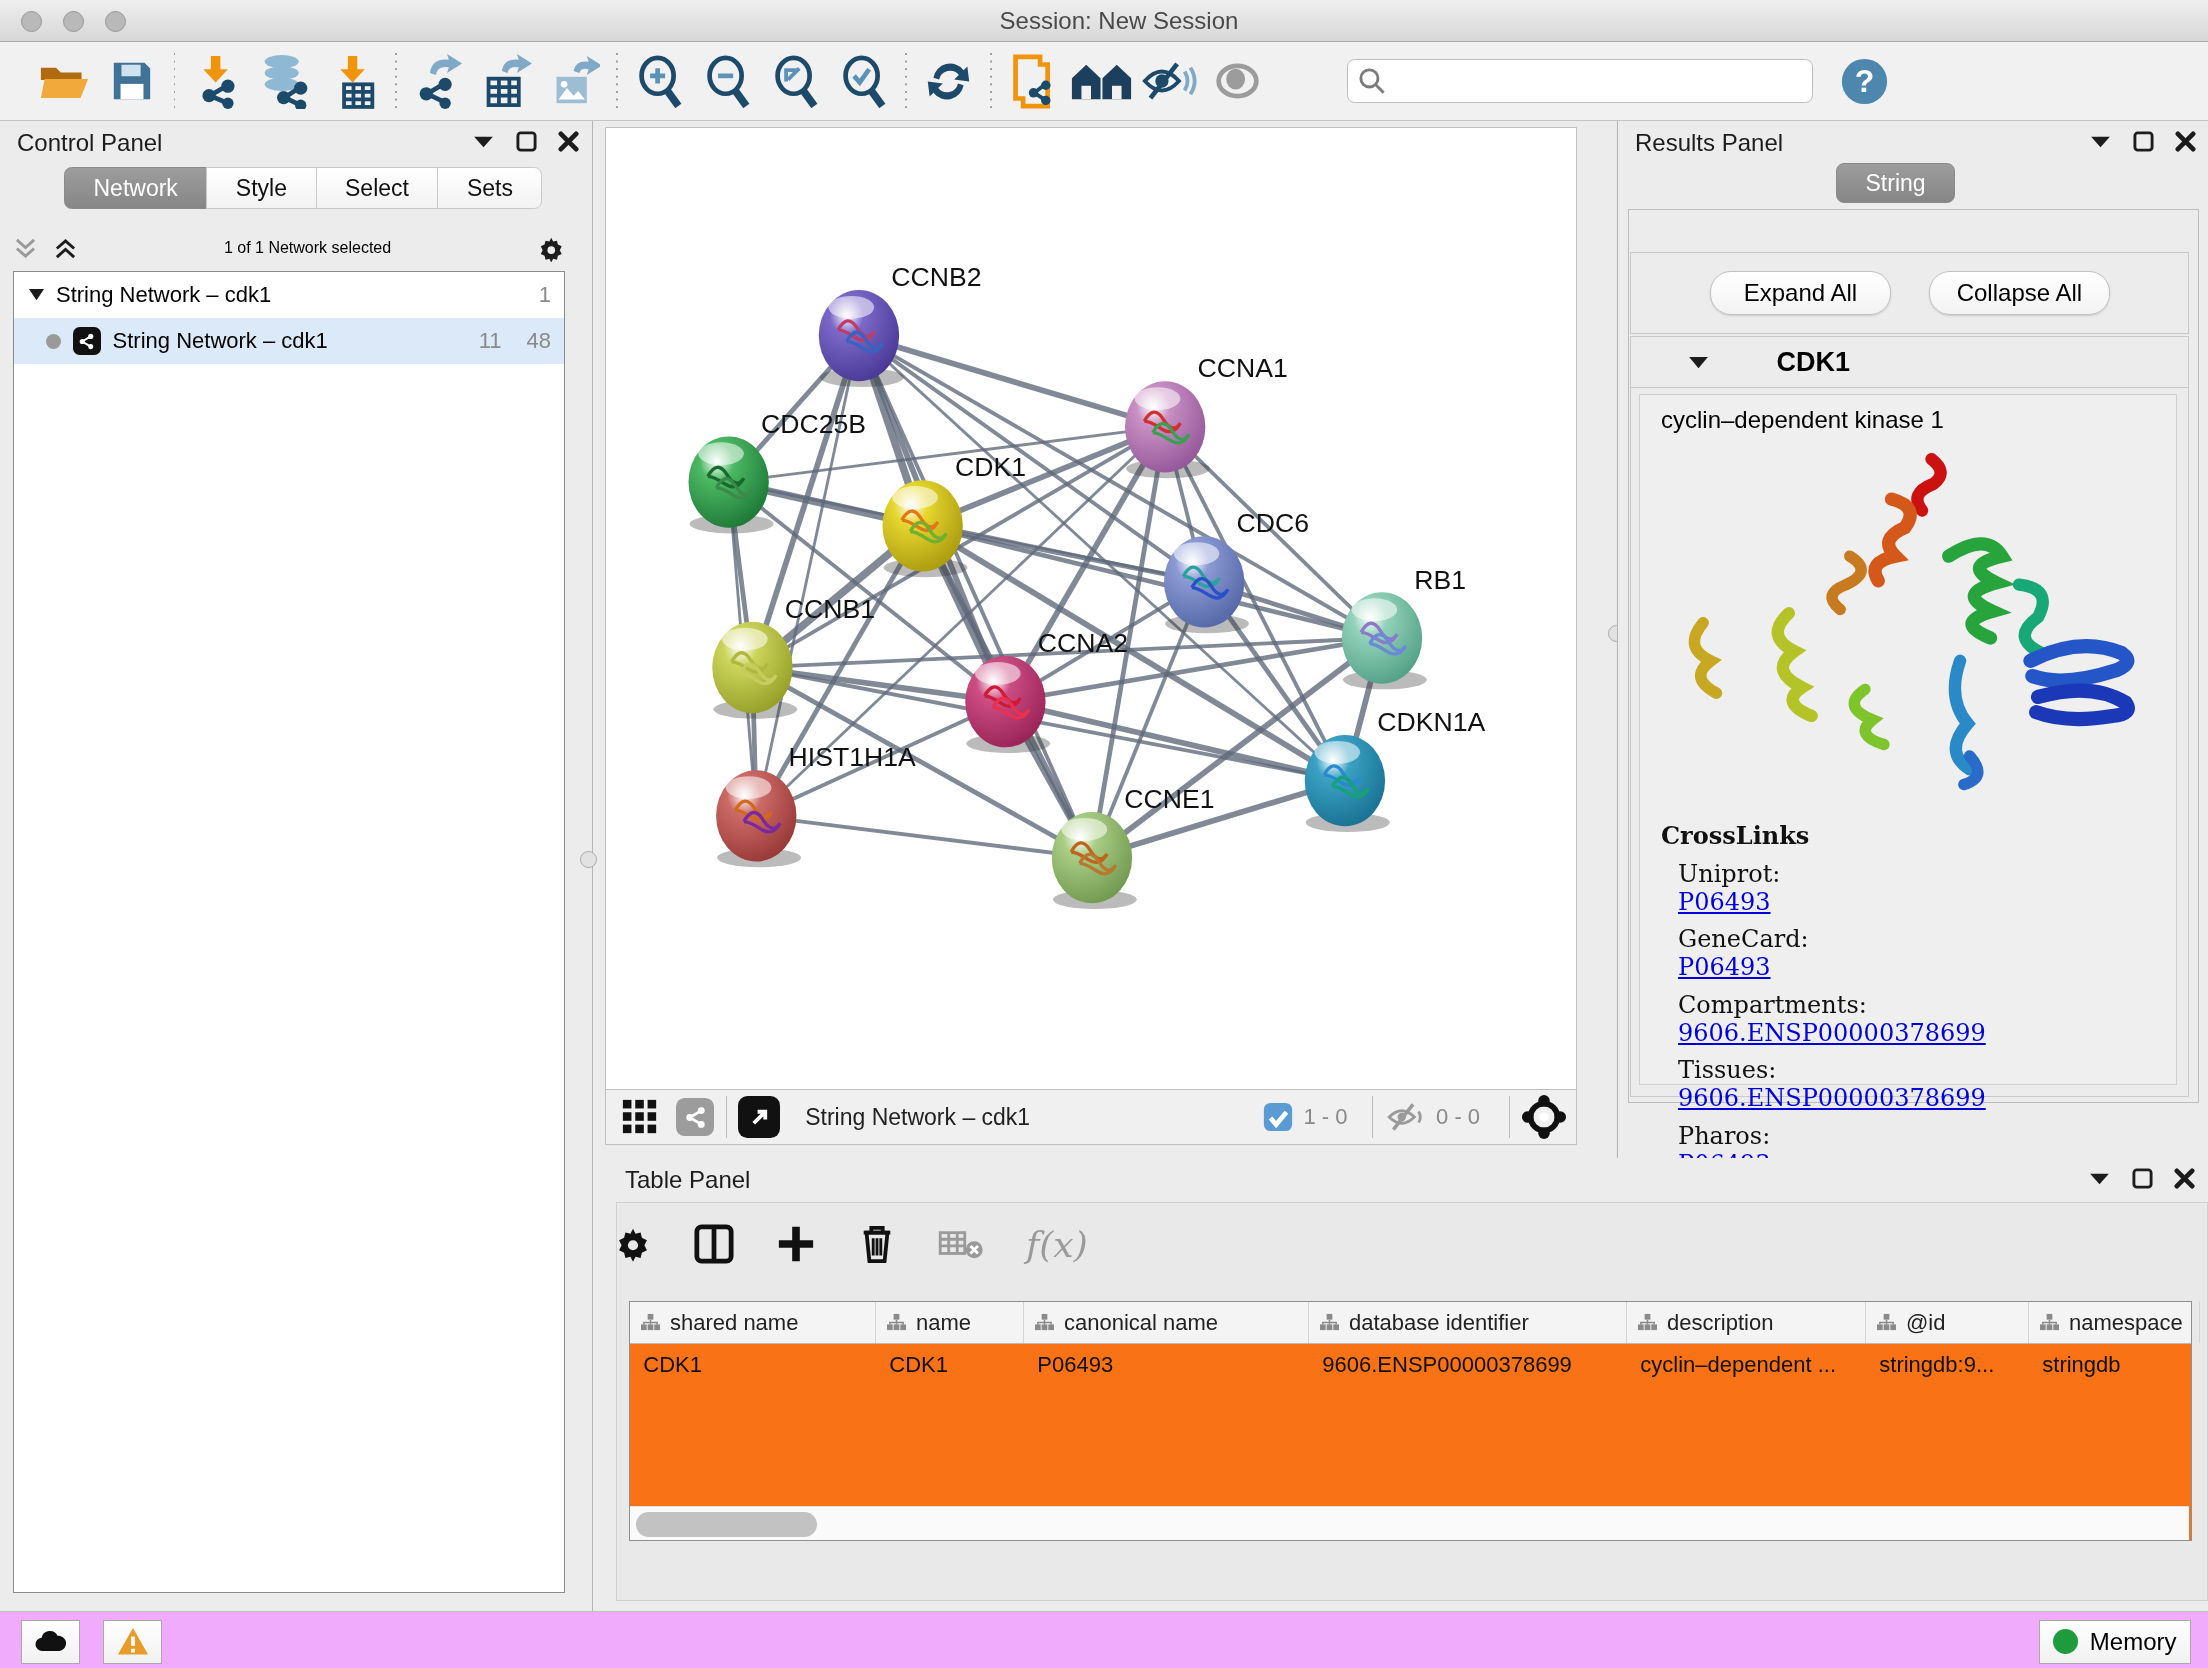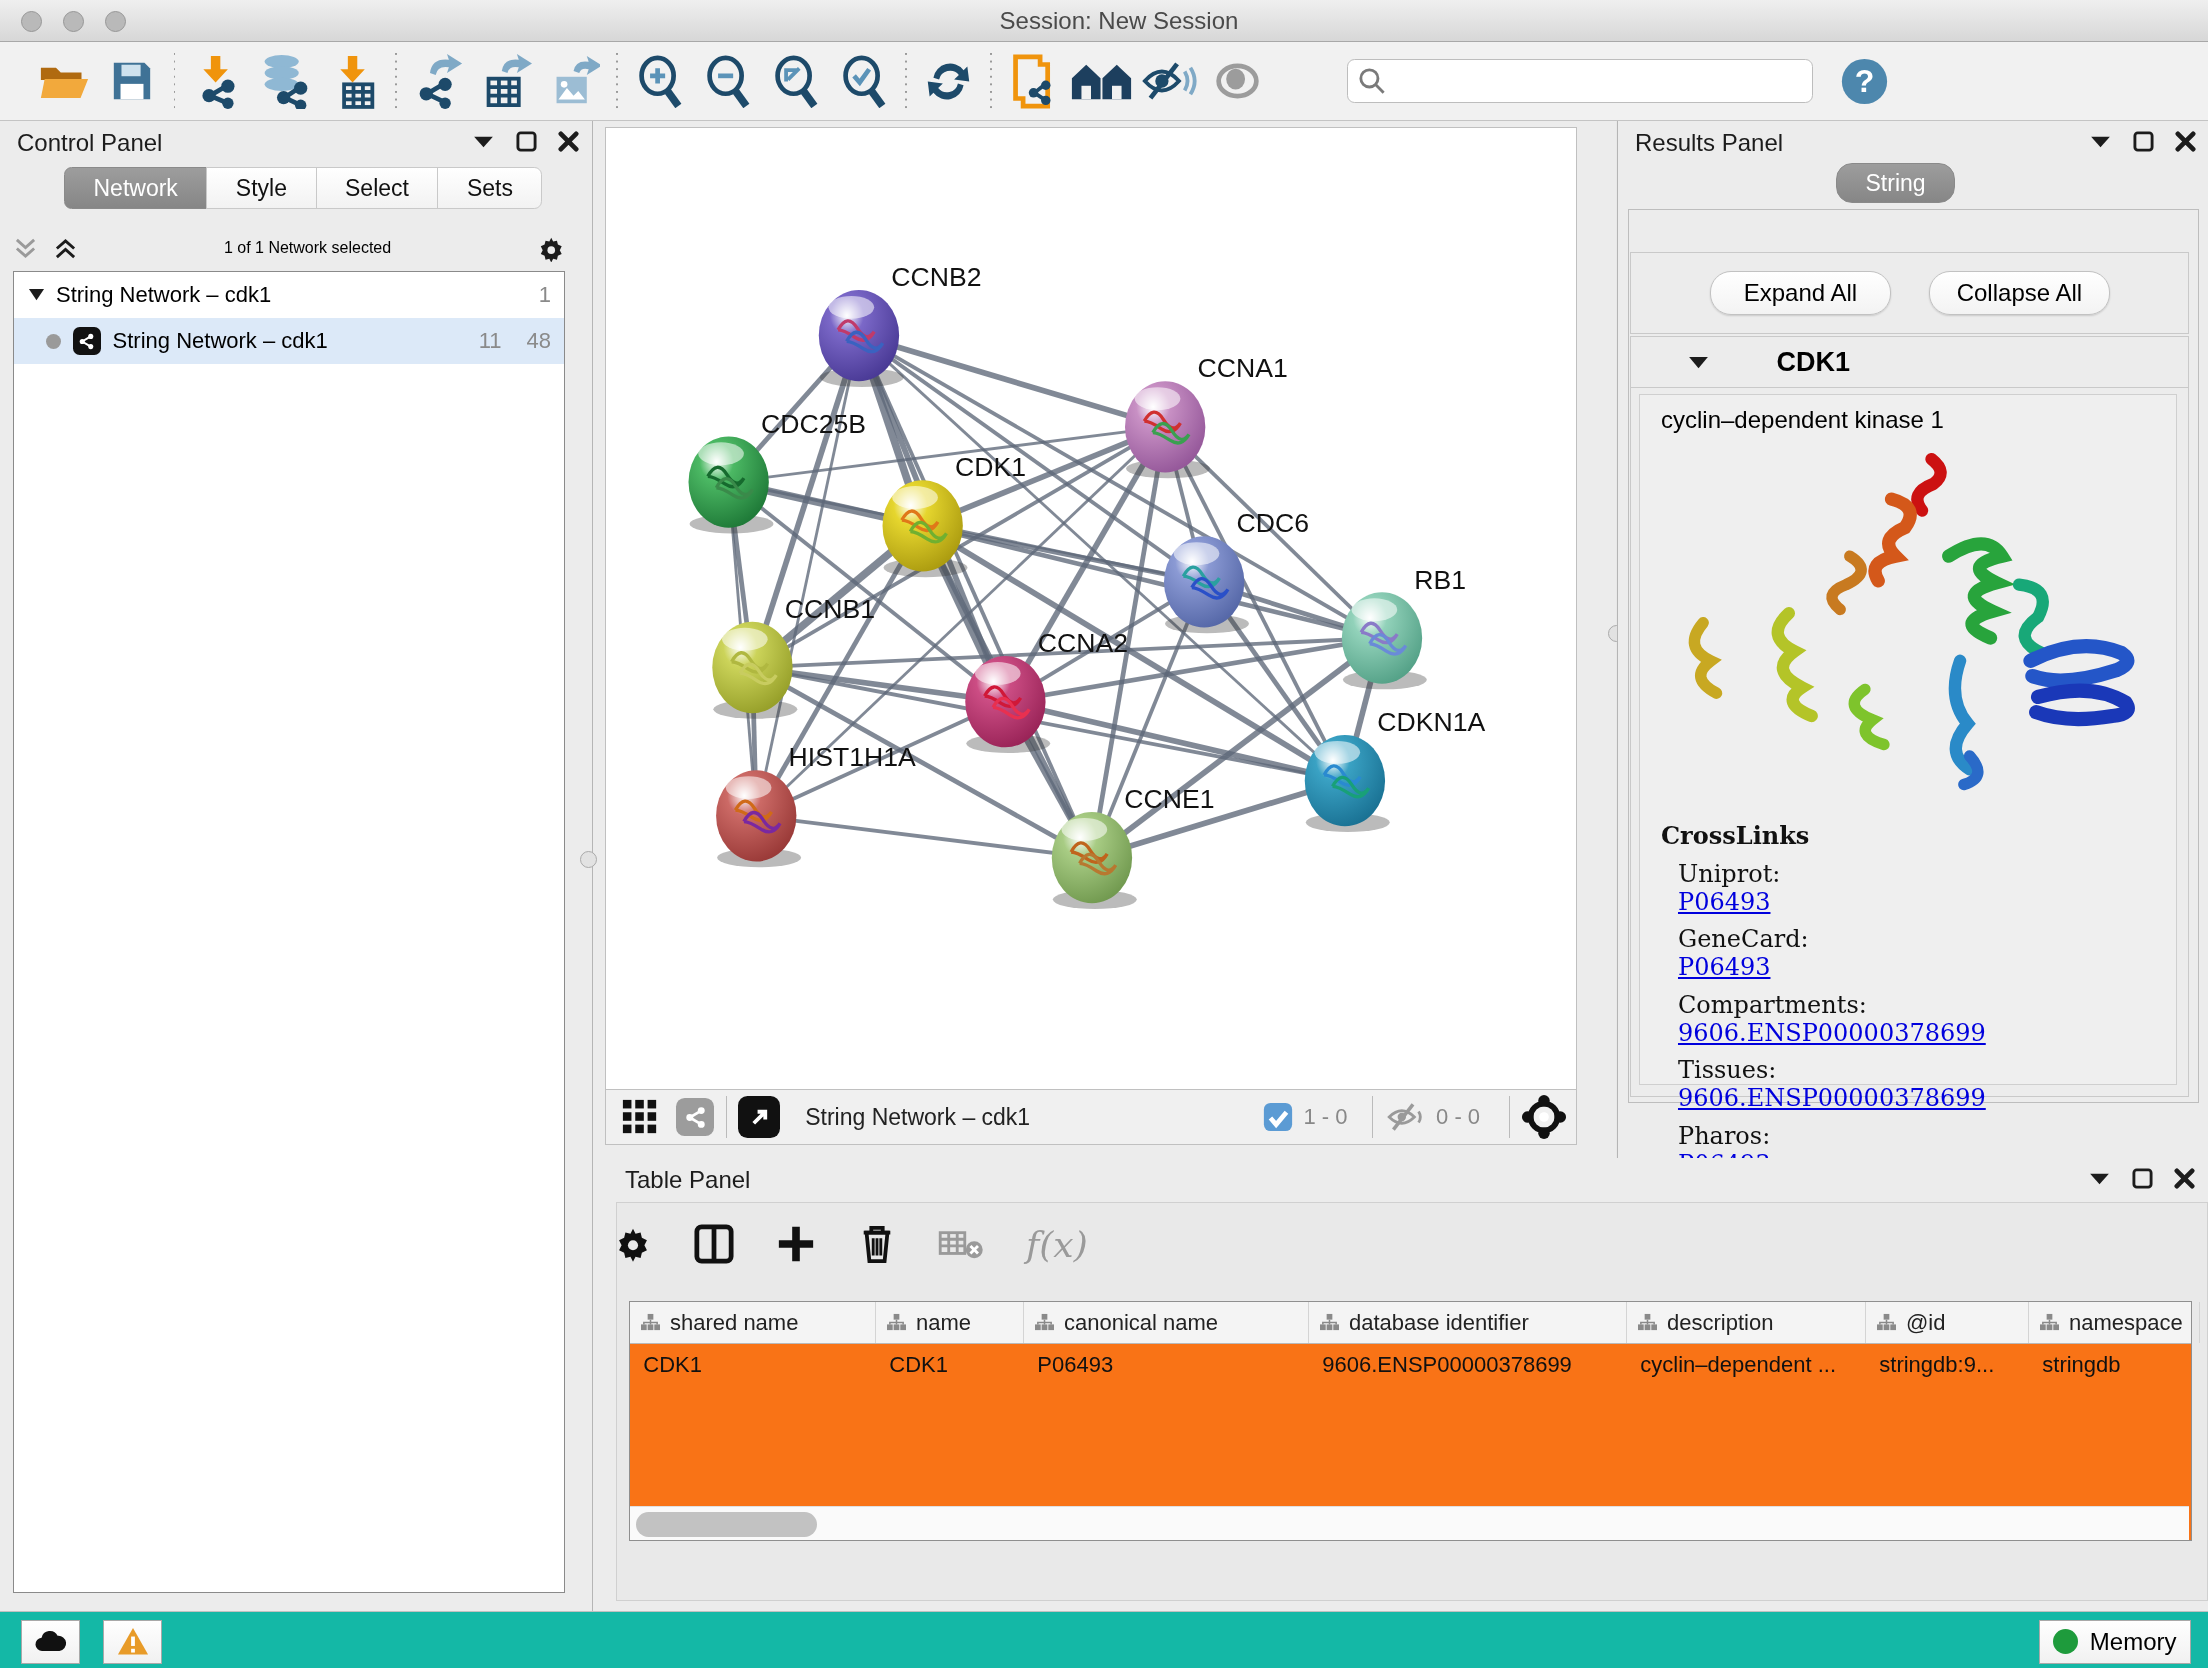--- a/index.html
+++ b/index.html
@@ -88,21 +88,21 @@
   #thead { display:flex; height:42px; background:#f4f4f4; border-bottom:1px solid #b9b9b9; }
   .th { display:flex; align-items:center; gap:9.5px; font-size:22px; color:#222;
      border-right:1px solid #d4d4d4; padding-left:9.5px; overflow:hidden; white-space:nowrap; flex:0 0 auto; }
   #trow { display:flex; height:44px; }
   .td { font-size:22px; color:#111; padding:7.6px 0 0 13.3px; overflow:hidden; white-space:nowrap; flex:0 0 auto; }
   #hscroll { position:absolute; left:0px; bottom:0px; width:1559px; height:34px; background:#fafafa; border-top:1px solid #e0e0e0; }
   #hthumb { position:absolute; left:5.7px; top:4.8px; width:181px; height:25px; border-radius:12.4px; background:#c2c2c2; }
   #ttabs { position:absolute; left:529px; top:394px; }
 
   
-  #statusbar { left:0; top:1611px; width:2208px; height:57px; background:#14b8a6; border-top:1px solid #c0c0c0; }
+  #statusbar { left:0; top:1611px; width:2208px; height:57px; background:#f0abfc; border-top:1px solid #c0c0c0; }
   .sbtn { position:absolute; top:7.6px; height:44px; border:1px solid #a9a9a9; background:linear-gradient(#ffffff,#f1f1f1);
     display:flex; align-items:center; justify-content:center; }
   #memory-btn { right:17px; width:152px; gap:11.4px; font-size:24px; }
   .memdot { width:25px; height:25px; border-radius:50%; background:#1e9b3c; }
 
   .splitter-knob { position:absolute; width:17px; height:17px; border-radius:50%;
     background:#e2e2e2; border:1px solid #aaa; }
   svg { display:block; }
   a { cursor:pointer; }
 </style>
@@ -594,21 +594,21 @@
     <svg width="23" height="15" viewBox="0 0 24 16">
         <path d="M2 3 h20 l-10 11z" fill="#1c1c1c"></path>
       </svg>
     <svg width="21" height="21" viewBox="0 0 22 22">
         <rect x="2" y="2" width="18" height="18" fill="none" stroke="#1c1c1c" stroke-width="3" rx="3"></rect>
       </svg>
     <svg width="21" height="21" viewBox="0 0 22 22">
         <path d="M3 3 L19 19 M19 3 L3 19" stroke="#1c1c1c" stroke-width="5" stroke-linecap="round"></path>
       </svg>
   </div>
-  <div id="string-tab" class="tab sel first last" style="position:absolute; top:42px; left:219px; height:40px; border-radius:16px;">String</div>
+  <div id="string-tab" class="tab sel first last" style="position:absolute; top:42px; left:219px; height:40px; border-radius:8px;">String</div>
   <div id="results-box">
     <div id="expandbox">
       <div class="rbtn">Expand All</div>
       <div class="rbtn">Collapse All</div>
     </div>
     <div id="protein-box">
       <div id="protein-head">
         <svg width="21" height="15" viewBox="0 0 22 16">
             <path d="M1 2 h20 l-10 12z" fill="#1c1c1c"></path>
           </svg>

